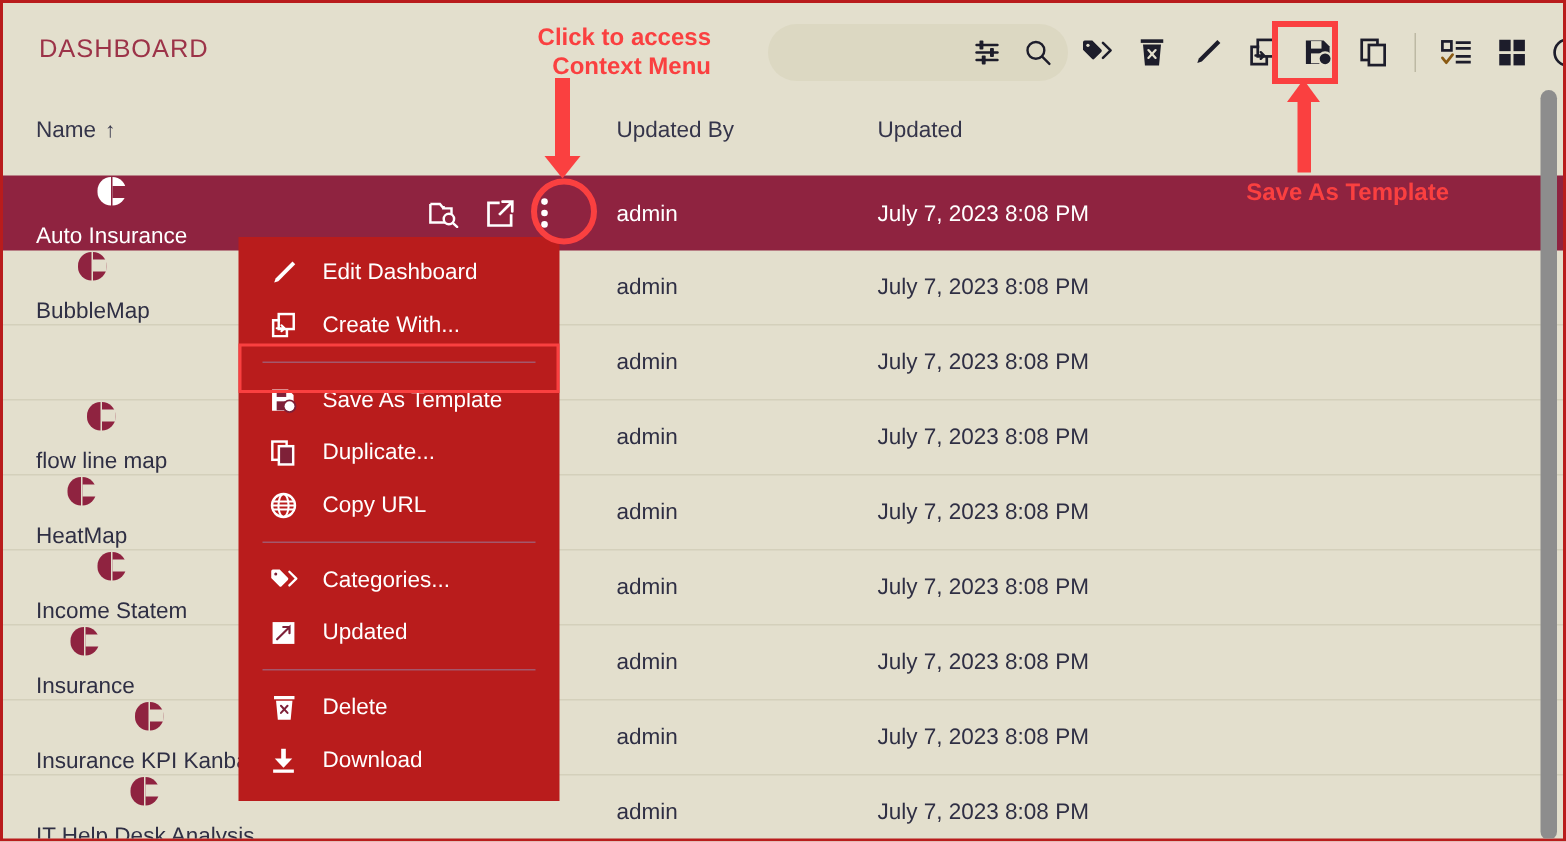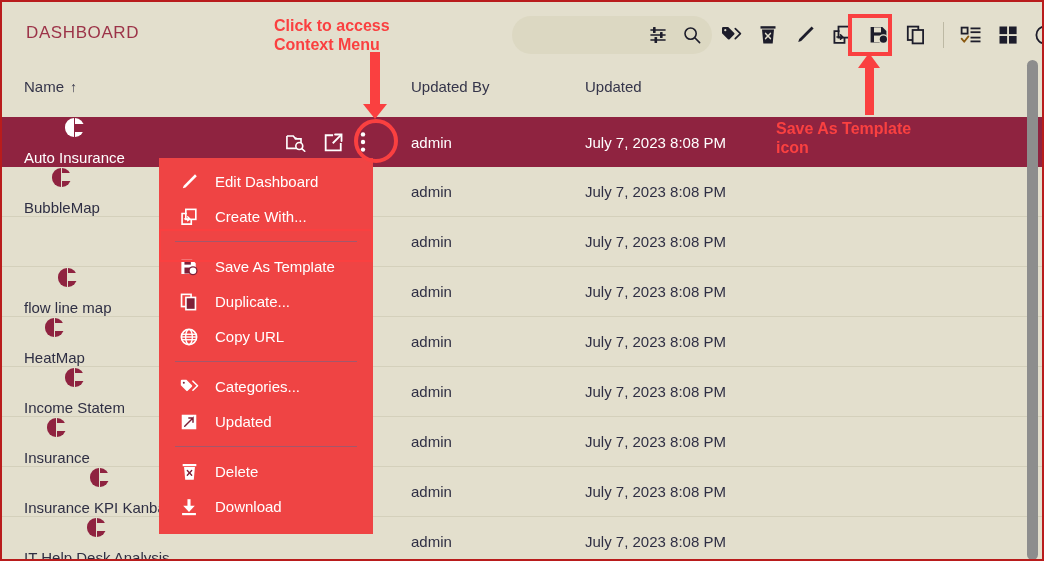--- a/index.html
+++ b/index.html
@@ -119,21 +119,21 @@
   }
   .row.selected .pie .half-l,
   .row.selected .pie .half-r { background: #ffffff; }
   .row.selected .pie .notch  { background: #8f2340; }
 
   
   .ctx-menu {
     position: absolute;
     left: 157px; top: 156px;
     width: 214px;
-    background: #ef4444;
+    background: #b91c1c;
     color: #ffffff;
     font-size: 15px;
     padding: 6px 0 10px 0;
     z-index: 40;
   }
   .ctx-item {
     position: relative;
     height: 35px;
     display: flex; align-items: center;
     padding-left: 20px;
@@ -159,21 +159,21 @@
     pointer-events: none;
   }
 
   
   .anno-text {
     position: absolute;
     color: #fa4040;
     font-weight: bold;
     font-size: 16px;
     line-height: 19px;
-    text-align: left;
+    text-align: right;
     z-index: 50;
   }
   .anno-click { left: 272px; top: 14px; width: 200px; }
   .anno-save  { left: 774px; top: 117px; width: 190px; }
 
   .arrow-down {
     position: absolute;
     left: 368px; top: 50px;
     width: 10px; height: 55px;
     background: #fa4040;
@@ -572,21 +572,20 @@
 
   <div class="anno-text anno-click">
     <div>Click to access</div>
     <div>Context Menu</div>
   </div>
   <div class="arrow-down"></div>
   <div class="circle-hl"></div>
 
   <div class="anno-text anno-save">
     <div>Save As Template</div>
-    <div>icon</div>
   </div>
   <div class="arrow-up"></div>
   <div class="box-hl"></div>
 
   <div class="scrollbar-track">
     <div class="scrollbar-thumb"></div>
   </div>
 
 </div>
 

